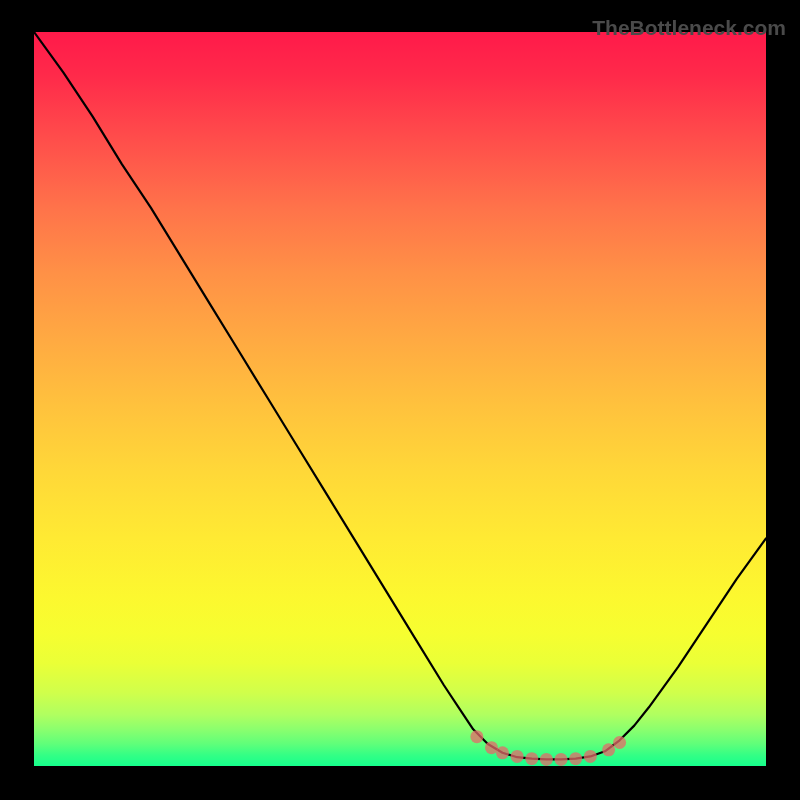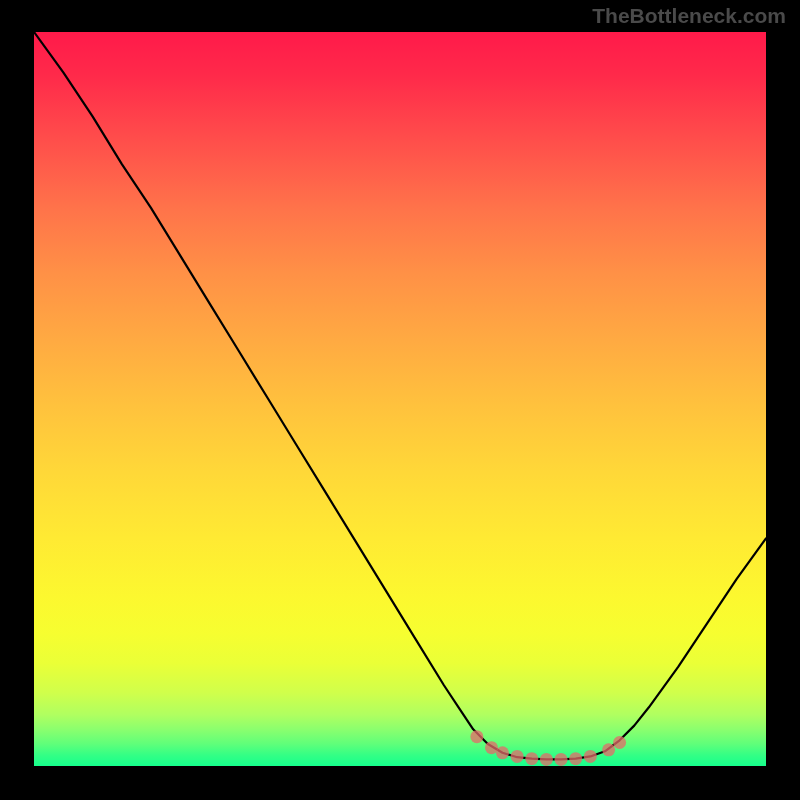--- a/index.html
+++ b/index.html
@@ -6,21 +6,21 @@
   body {
     width: 800px;
     height: 800px;
     background: #000;
     position: relative;
     overflow: hidden;
     font-family: Arial, Helvetica, sans-serif;
   }
   .watermark {
     position: absolute;
-    top: 4px;
+    top: 16px;
     right: 14px;
     color: #4a4a4a;
     font-size: 21px;
     font-weight: bold;
     z-index: 10;
   }
   .plot-area {
     position: absolute;
     left: 34px;
     top: 32px;

